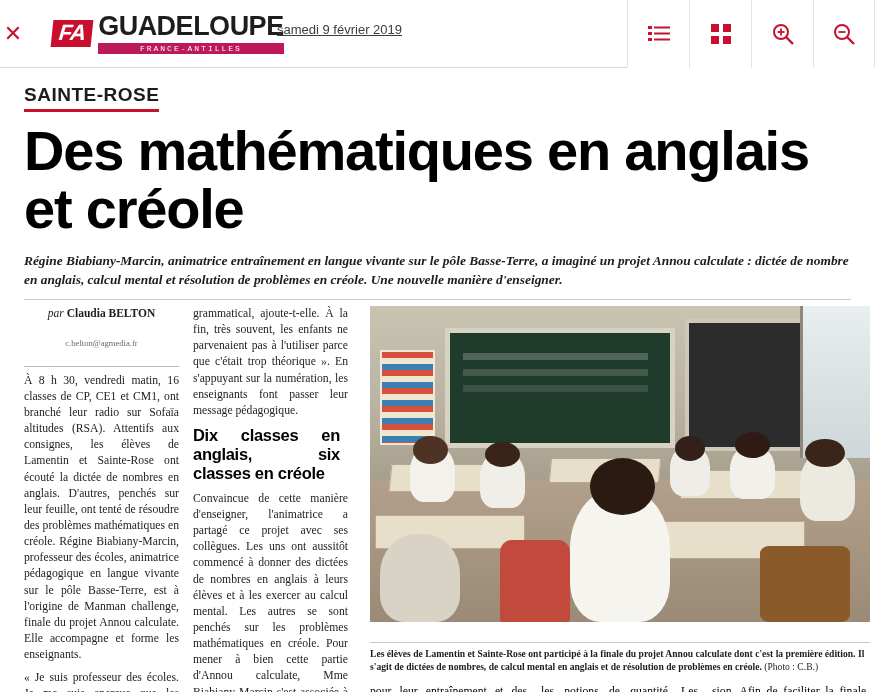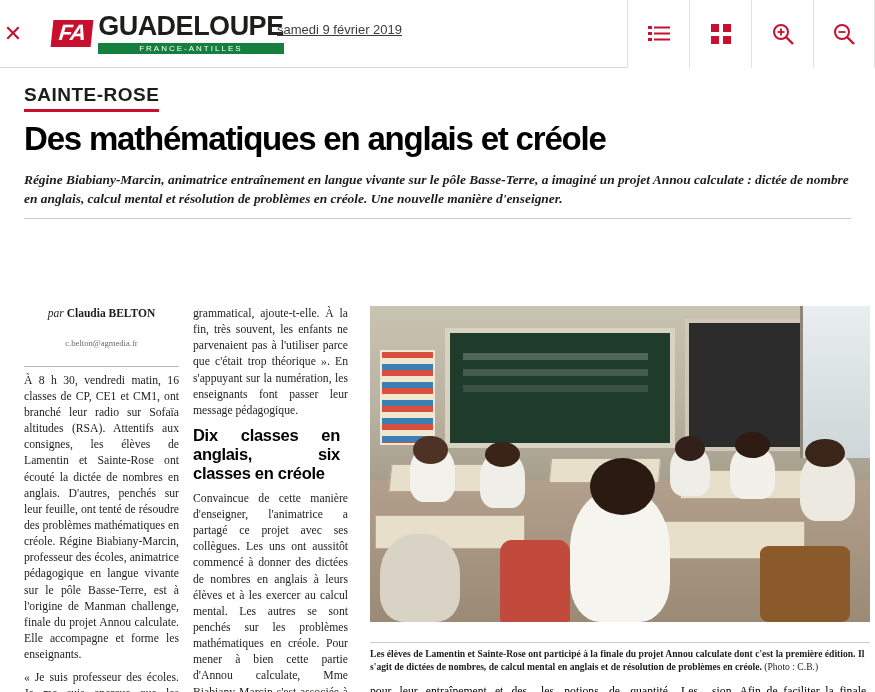--- a/index.html
+++ b/index.html
@@ -57,23 +57,23 @@
   }
   .brand-name {
     font-family: "Liberation Sans", sans-serif;
     font-weight: bold;
     font-size: 27px;
     color: #1d1d1b;
     letter-spacing: -0.5px;
     line-height: 1;
   }
   .brand-sub {
-    background: #15803d;
+    background: #be185d;
     color: #ffffff;
-    font-family: Liberation Sans, sans-serif;
+    font-family: Liberation Mono, monospace;
     font-size: 8px;
     letter-spacing: 2px;
     padding: 1px 4px 1px 4px;
     margin-top: 3px;
     width: 100%;
     text-align: center;
   }
   .toolbar-date {
     font-family: "Liberation Sans", sans-serif;
     font-size: 13px;
@@ -116,21 +116,21 @@
     letter-spacing: 0.5px;
     color: #1d1d1b;
     border-bottom: 3px solid #c8102e;
     display: inline-block;
     padding-bottom: 3px;
     margin-bottom: 6px;
   }
   .headline {
     font-family: "Liberation Sans", sans-serif;
     font-weight: bold;
-    font-size: 33px;
+    font-size: 56px;
     line-height: 1.03;
     letter-spacing: -1.2px;
     color: #000000;
     margin: 4px 0 14px 0;
   }
   .standfirst {
     font-family: "Liberation Serif", serif;
     font-style: italic;
     font-weight: bold;
     font-size: 13.4px;

